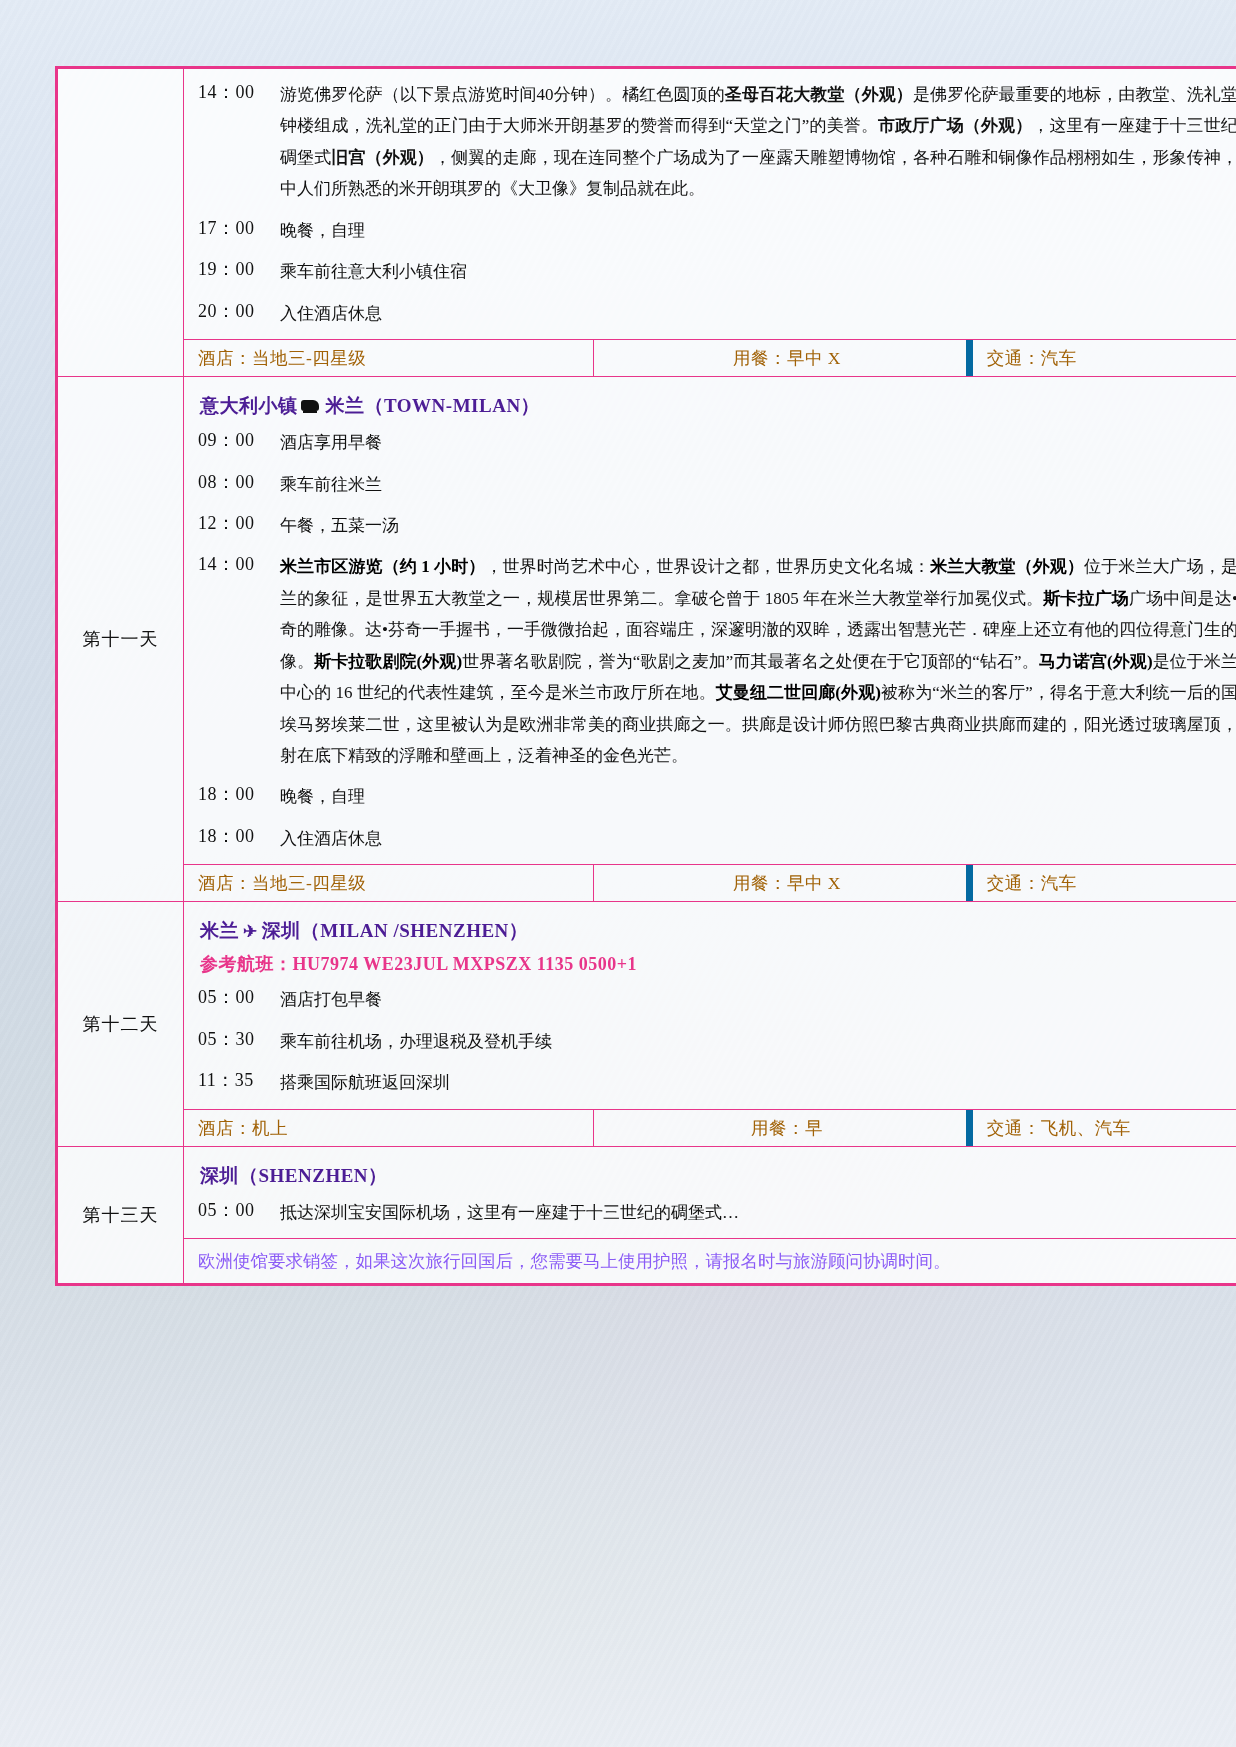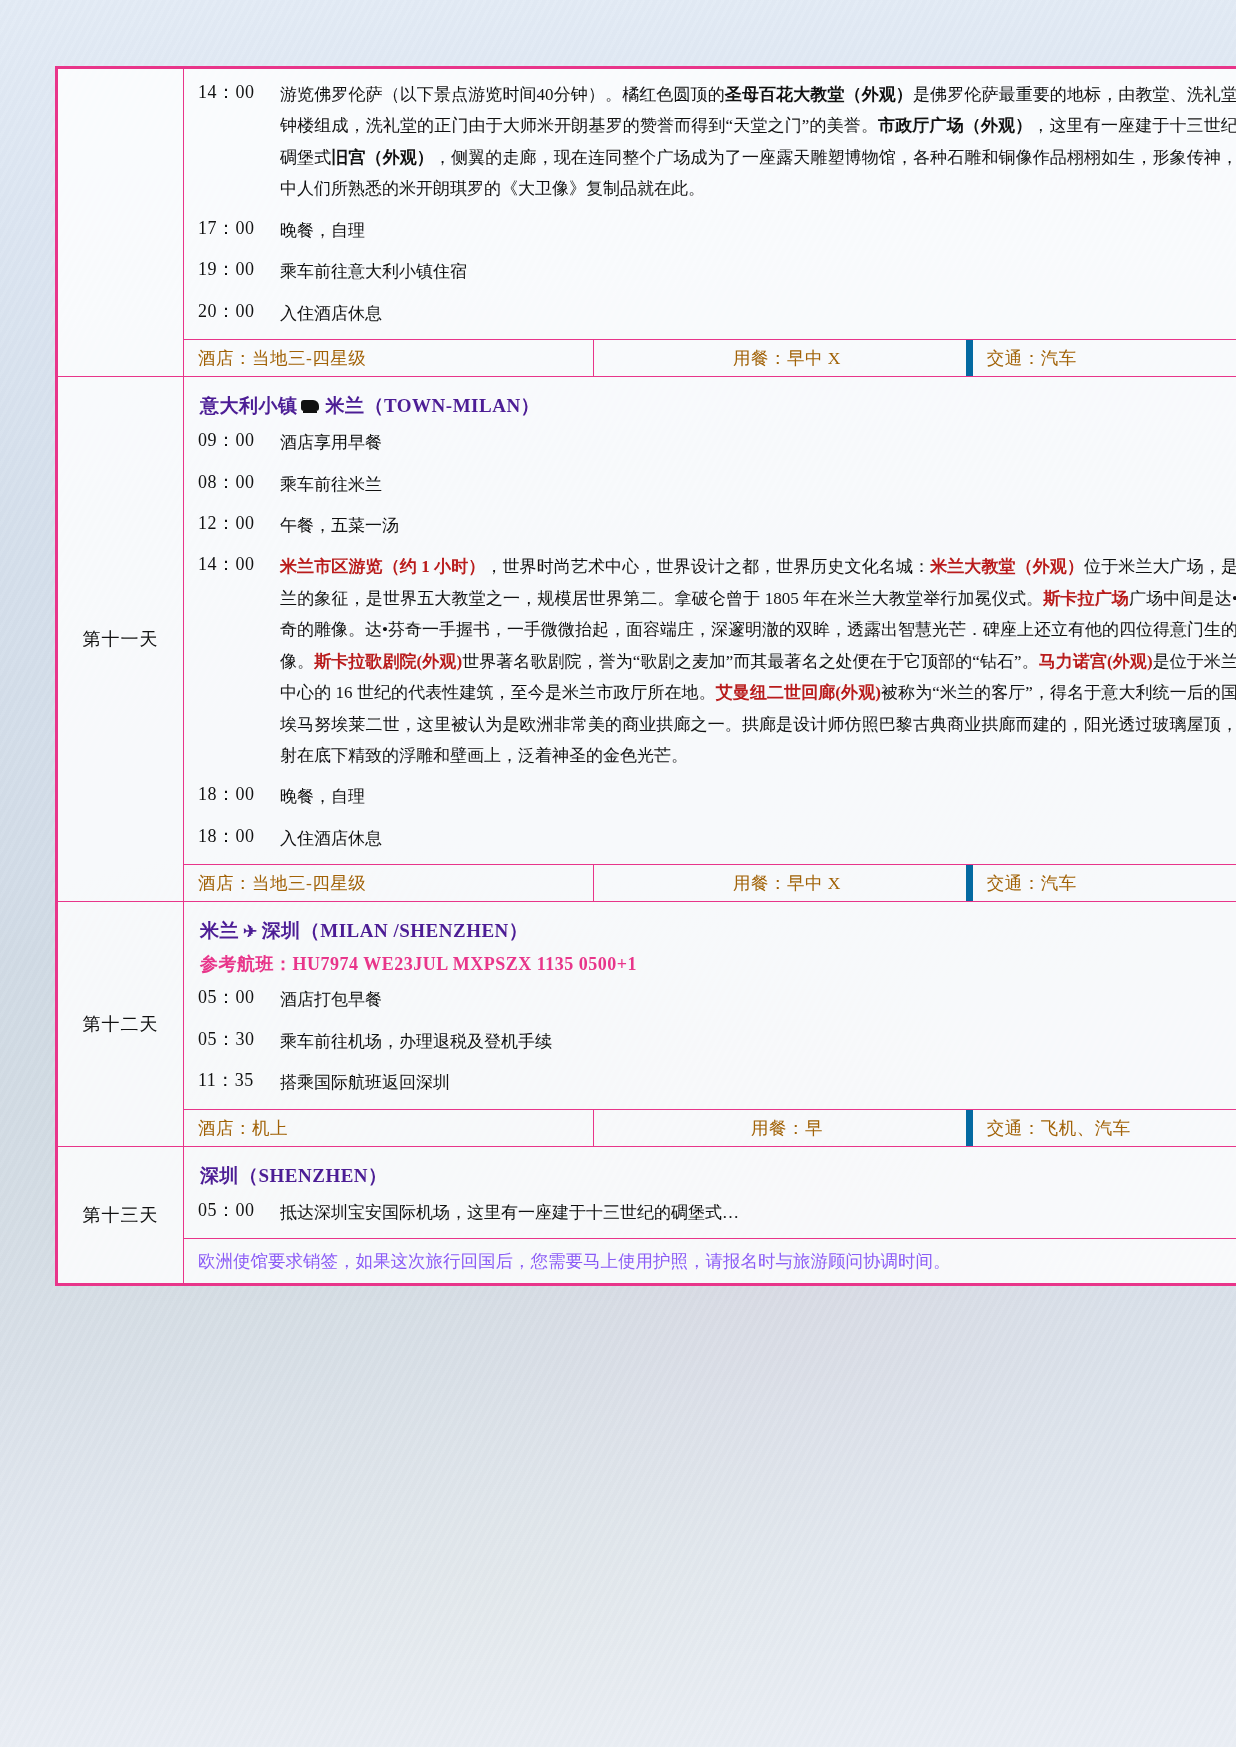--- a/index.html
+++ b/index.html
@@ -106,21 +106,21 @@
   }
   .desc {
     flex: 1 1 auto;
     font-size: 17px;
     line-height: 1.85;
     color: #111;
     text-align: justify;
     text-justify: inter-ideograph;
   }
   .desc b { font-weight: bold; }
-  .pink { color: #b91c1c; font-weight: bold; }
+  .pink { color: #000000; font-weight: bold; }
   
   .summary {
     display: flex;
     border-top: 1px solid #e8358a;
   }
   .summary .cell {
     font-size: 17.5px;
     color: #a16207;
     padding: 6px 0 6px 14px;
     letter-spacing: .5px;

